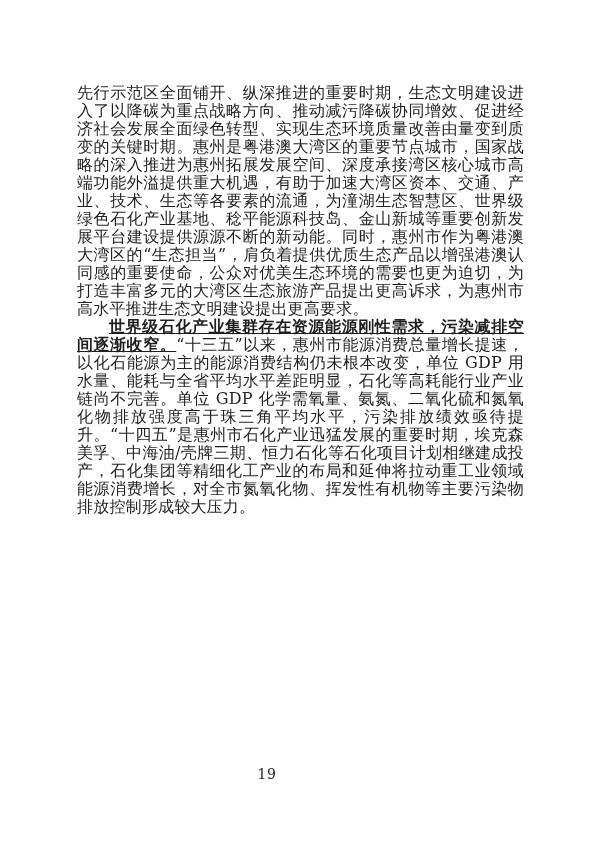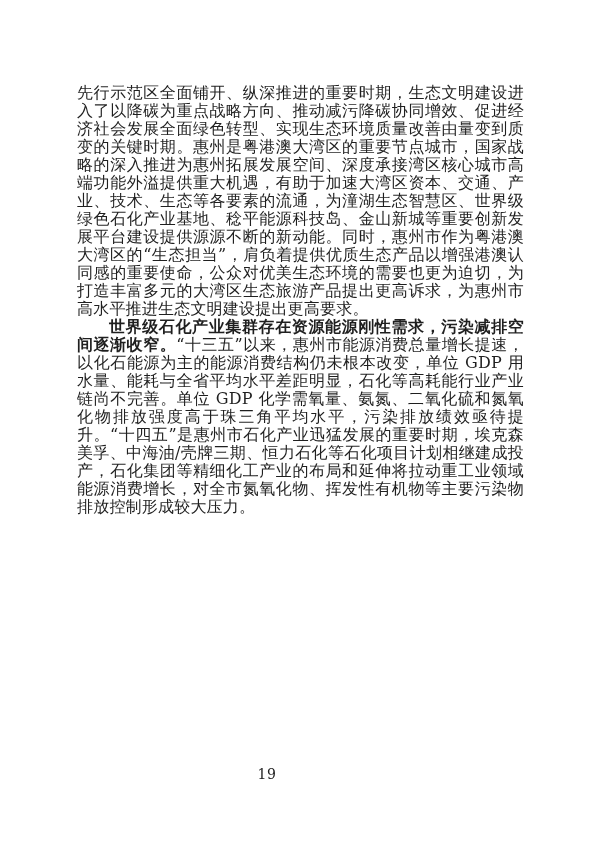--- a/index.html
+++ b/index.html
@@ -33,20 +33,21 @@
     text-align: justify;
     text-justify: inter-ideograph;
     letter-spacing: 0.2px;
     word-break: break-all;
   }
   p.para.indent {
     text-indent: 2em;
   }
   .bold-lead {
     font-weight: bold;
+    text-decoration: underline;
   }
   .page-footer {
     position: absolute;
     left: 0;
     width: 534px;
     top: 764px;
     text-align: center;
   }
   .page-number {
     font-size: 14px;

